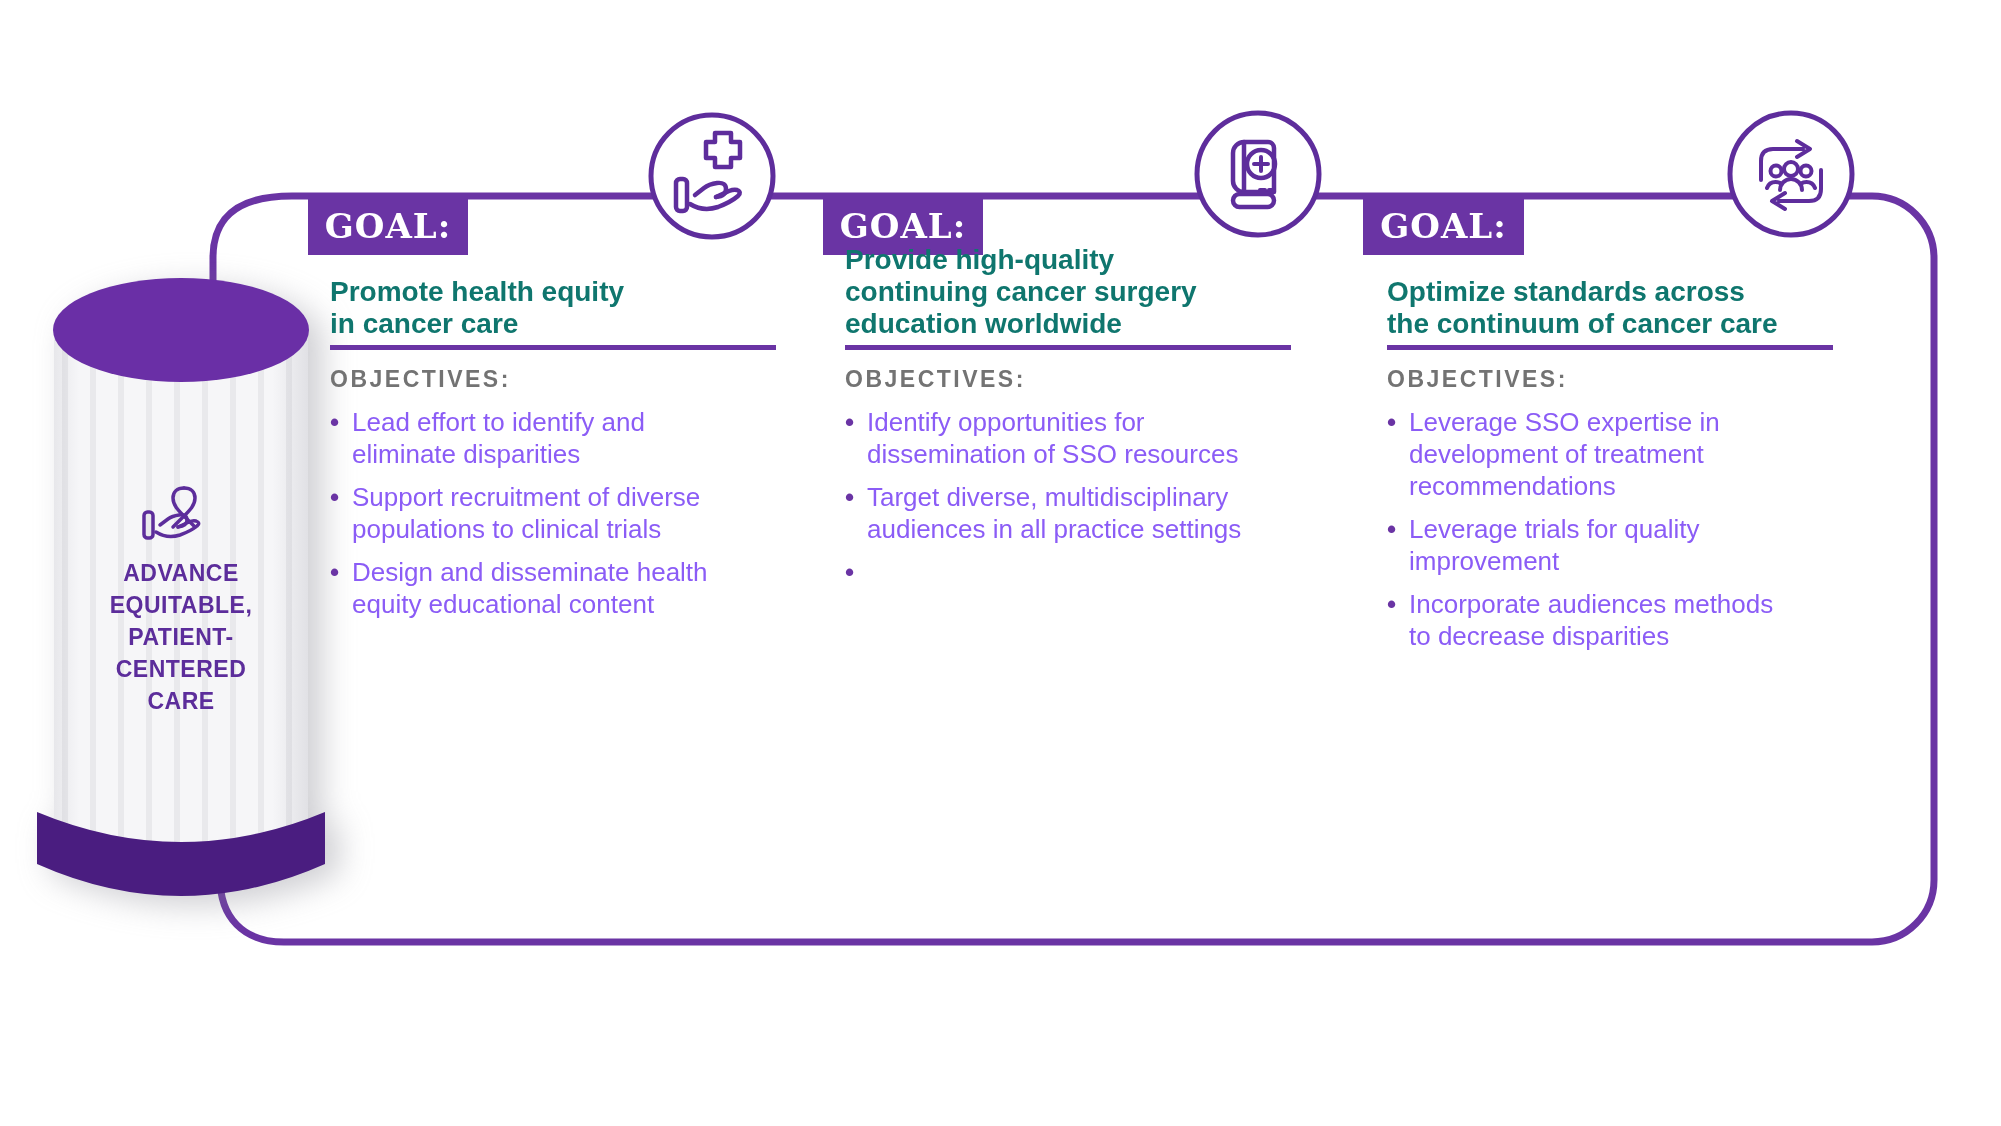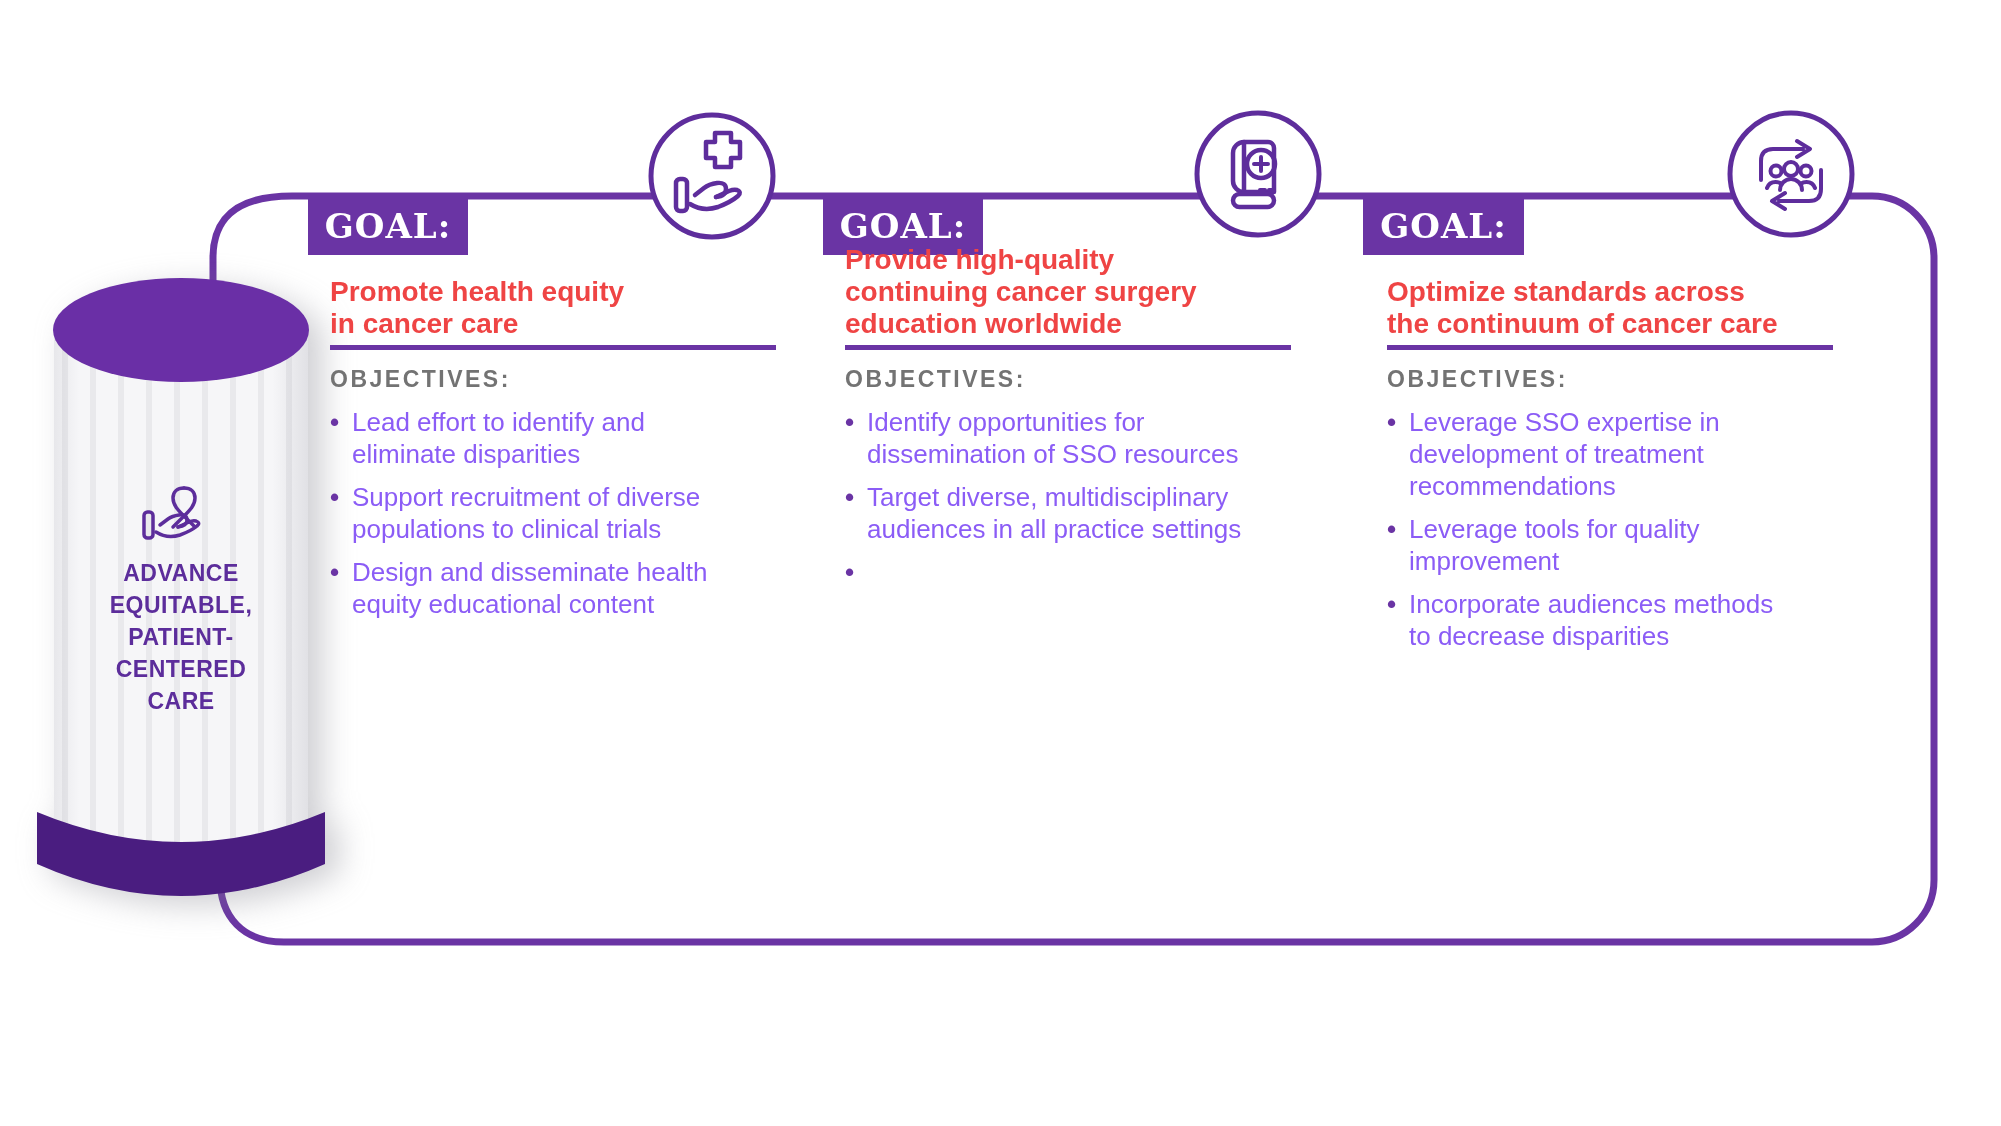--- a/index.html
+++ b/index.html
@@ -10,21 +10,21 @@
   
   .goalbox{position:absolute;top:169px;height:58px;width:160px;background:#6a34a4;
            color:#ffffff;display:flex;align-items:center;justify-content:center;
            font-family:"DejaVu Serif",serif;font-weight:bold;font-size:34px;letter-spacing:1px;margin-top:28px;}
   .g1{left:308px}.g2{left:823px}.g3{left:1363px;width:161px}
 
   
   .col{position:absolute;top:0;width:480px;}
   .c1{left:330px}.c2{left:845px}.c3{left:1387px}
   .title{position:absolute;top:238px;height:102px;display:flex;align-items:flex-end;
-         font-weight:bold;font-size:28px;line-height:32px;color:#ef4444;white-space:pre-line;}
+         font-weight:bold;font-size:28px;line-height:32px;color:#0f766e;white-space:pre-line;}
   .rule{position:absolute;top:345px;height:5px;width:446px;background:#6a34a4;}
   .objhead{position:absolute;top:366px;font-weight:bold;font-size:23px;letter-spacing:2.5px;color:#737373;}
   .bullets{position:absolute;top:406px;display:flex;flex-direction:column;gap:11px;}
   .bullet{display:flex;}
   .dot{color:#6a34a4;font-size:26px;line-height:32px;width:22px;flex:none;font-weight:bold;}
   .btext{font-size:26px;line-height:32px;color:#8b5cf6;white-space:pre-line;}
 
   
   .pillar{position:absolute;left:37px;top:272px;width:288px;height:680px;}
   .pillar svg{position:absolute;left:0;top:0;filter:drop-shadow(14px 9px 16px rgba(125,125,138,.38));}
@@ -161,21 +161,21 @@
     <div class="objhead">OBJECTIVES:</div>
     <div class="bullets">
       <div class="bullet">
         <span class="dot">•</span>
         <span class="btext">Leverage SSO expertise in
 development of treatment
 recommendations</span>
       </div>
       <div class="bullet">
         <span class="dot">•</span>
-        <span class="btext">Leverage tools for quality
+        <span class="btext">Leverage trials for quality
 improvement</span>
       </div>
       <div class="bullet">
         <span class="dot">•</span>
         <span class="btext">Incorporate audiences methods
 to decrease disparities</span>
       </div>
     </div>
   </div>
 

